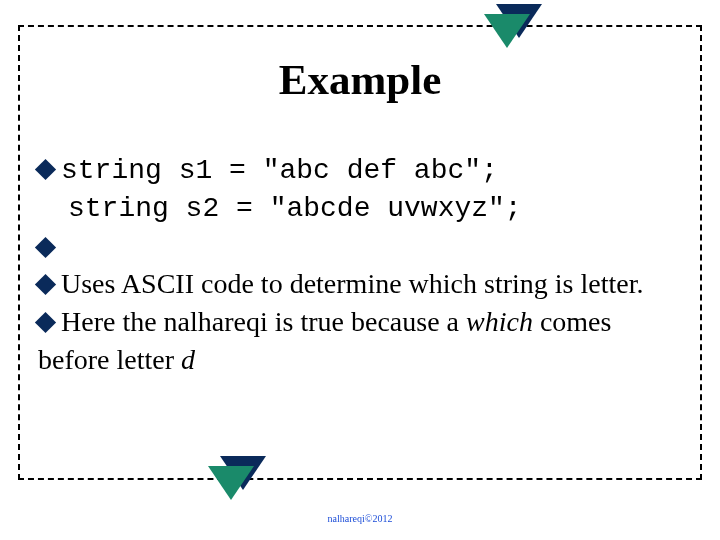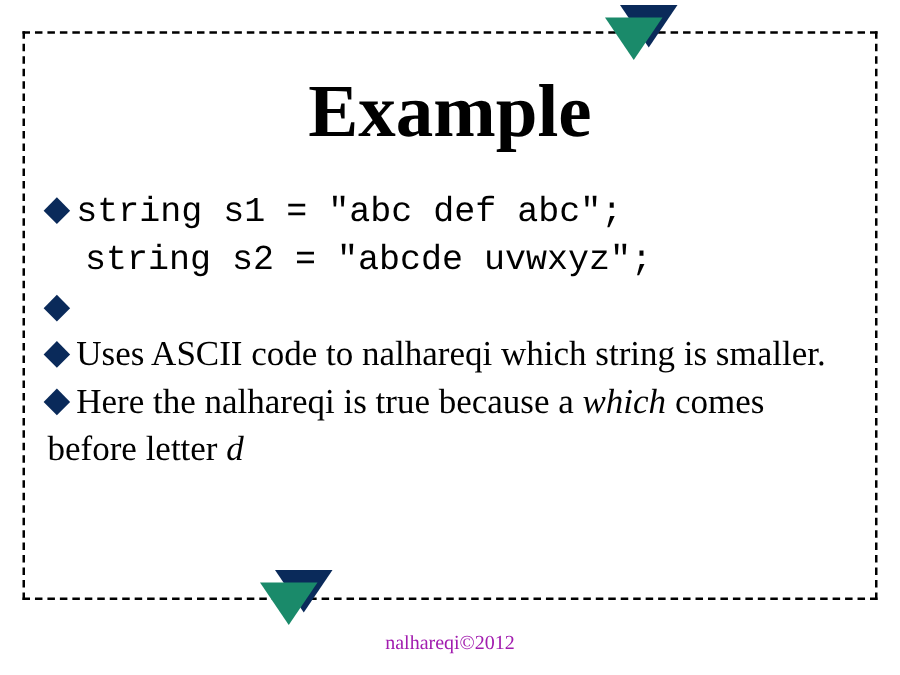--- a/index.html
+++ b/index.html
@@ -15,21 +15,21 @@
     top: 25px;
     width: 684px;
     height: 455px;
     border: 2px dashed #000;
   }
   .title {
     position: absolute;
     left: 0; right: 0;
     top: 55px;
     text-align: center;
-    font-size: 60px;
+    font-size: 43px;
     font-weight: bold;
     color: #000;
   }
   .content {
     position: absolute;
     left: 38px;
     right: 40px;
     top: 150px;
     font-size: 28px;
     line-height: 1.35;
@@ -46,22 +46,22 @@
     margin-right: 8px;
     vertical-align: 1px;
   }
   .comic { font-family: Liberation Mono, monospace; }
   .italic { font-style: italic; }
   .footer {
     position: absolute;
     left: 0; right: 0;
     bottom: 16px;
     text-align: center;
-    font-size: 16px;
-    color: #a21caf;
+    font-size: 10px;
+    color: #1d4ed8;
   }
   .tri-group { position: absolute; }
   .tri {
     position: absolute;
     width: 0; height: 0;
     border-left: 23px solid transparent;
     border-right: 23px solid transparent;
     border-top: 34px solid #0a2a5a;
   }
   .tri.front { border-top-color: #1a8a6a; }
@@ -87,21 +87,21 @@
 
   <div class="content">
     <p>
       <span class="diamond"></span><span class="comic">string</span><span class="comic"> s1 = "abc def abc";</span>
     </p>
     <p class="indent comic">string s2 = "abcde uvwxyz";</p>
     <p>
       <span class="diamond"></span>
     </p>
     <p>
-      <span class="diamond"></span><span>Uses ASCII code to nalhareqi which string is smaller.</span>
+      <span class="diamond"></span><span>Uses ASCII code to determine which string is letter.</span>
     </p>
     <p>
       <span class="diamond"></span><span>Here the nalhareqi is true because a </span><span class="italic">which</span><span> comes before letter </span><span class="italic">d</span>
     </p>
   </div>
 
   <div class="tri-group tg-bottom">
     <div class="tri back"></div>
     <div class="tri front"></div>
   </div>

